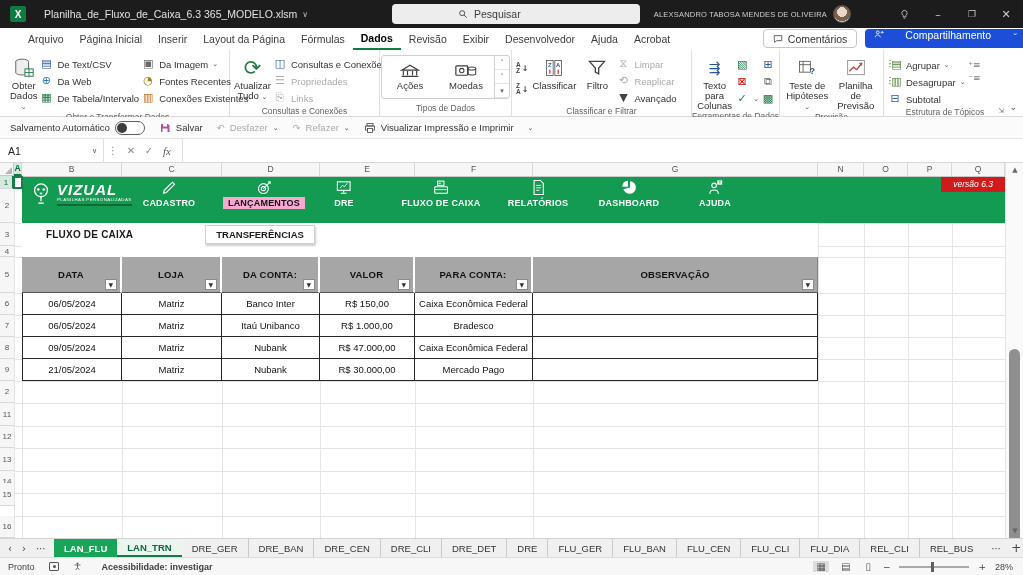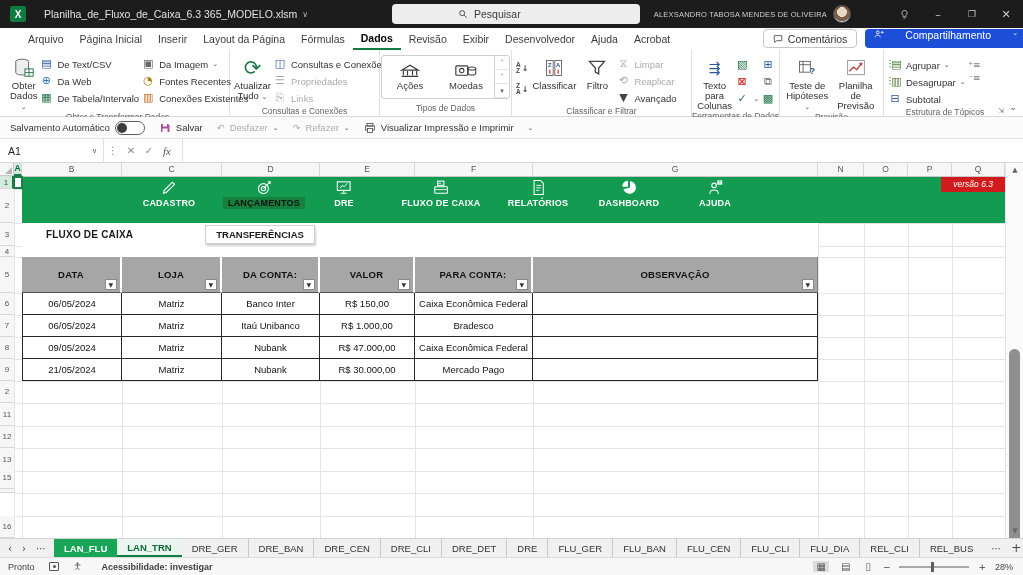--- a/index.html
+++ b/index.html
@@ -81,21 +81,21 @@
   .vthumb{position:absolute;left:3px;top:186px;width:11px;height:258px;background:#8f8f8f;border-radius:6px}
 
   
   .banner{position:absolute;left:22px;top:177px;width:983px;height:46px;background:#129b51;z-index:3}
   .blogo{position:absolute;left:8px;top:5px;display:flex;align-items:center;gap:5px;color:#fff}
   .bl-t{font-size:15px;font-weight:bold;font-style:italic;letter-spacing:1px;line-height:15px}
   .bl-s{font-size:4.3px;letter-spacing:.45px;border-bottom:2px solid #0c6b38;padding-bottom:2px;white-space:nowrap}
   .bitem{position:absolute;top:2px;height:42px;display:flex;flex-direction:column;align-items:center;justify-content:flex-start;transform:translateX(-50%);color:#fff;gap:1px}
   .bitem svg{display:block}
   .blabel{font-size:9px;font-weight:bold;letter-spacing:.2px;white-space:nowrap;padding:1px 5px}
-  .bitem.active .blabel{background:#15803d;color:#111}
+  .bitem.active .blabel{background:#f9a8d4;color:#111}
   .bver{position:absolute;right:0;top:0;background:#cf1b1b;color:#fff;font-size:8.5px;padding:2px 12px 3px;font-style:italic}
 
   
   .subtabs{position:absolute;left:22px;top:223px;width:796px;height:23px;z-index:3;display:flex;align-items:center}
   .subtab-plain{margin-left:24px;font-size:10px;font-weight:bold;color:#1a1a1a;letter-spacing:.2px}
   .subtab-active{margin-left:72px;font-size:9.5px;font-weight:bold;color:#1a1a1a;background:#fff;border:1px solid #cfcfcf;box-shadow:1px 2px 2px rgba(0,0,0,.2);padding:3px 10px}
 
   
   #transfer-table{position:absolute;left:22px;top:257px;display:grid;grid-template-columns:100px 100px 98px 95px 118px 285px;z-index:3}
   .th{height:36px;background:#a6a6a6;border-right:2px solid #fff;border-bottom:1px solid #555;position:relative;display:flex;align-items:center;justify-content:center;font-size:9.5px;font-weight:bold;color:#111;letter-spacing:.2px}
@@ -525,27 +525,40 @@
       <div class="rowhead" style="top: 257px; height: 36px; pointer-events: auto;">5</div>
       <div class="rowhead" style="top: 293px; height: 22px; pointer-events: auto;">6</div>
       <div class="rowhead" style="top: 315px; height: 22px; pointer-events: auto;">7</div>
       <div class="rowhead" style="top: 337px; height: 22px; pointer-events: auto;">8</div>
       <div class="rowhead" style="top: 359px; height: 22px; pointer-events: auto;">9</div>
       <div class="rowhead" style="top: 381px; height: 22px; pointer-events: auto;">2</div>
       <div class="rowhead" style="top: 403px; height: 23px; pointer-events: auto;">11</div>
       <div class="rowhead" style="top: 426px; height: 22px; pointer-events: auto;">12</div>
       <div class="rowhead" style="top: 448px; height: 23px; pointer-events: auto;">13</div>
       <div class="rowhead" style="top: 471px; height: 22px; pointer-events: auto;">14</div>
-      <div class="rowhead" style="top: 466px; height: 23px; pointer-events: auto;">15</div>
+      <div class="rowhead" style="top: 483px; height: 23px; pointer-events: auto;">15</div>
       <div class="rowhead" style="top: 516px; height: 22px; pointer-events: auto;">16</div>
     </div>
 
   <div class="whiteblock"></div>
 
   <div class="banner">
+    <div class="blogo">
+      <svg width="22" height="24" viewBox="0 0 24 26">
+          <circle cx="12" cy="9" r="7" fill="none" stroke="#fff" stroke-width="1.4"></circle>
+          <circle cx="9" cy="8" r="1.4" fill="#fff"></circle>
+          <circle cx="15" cy="8" r="1.4" fill="#fff"></circle>
+          <path d="M10.8 11.5L12 13l1.2-1.5" fill="none" stroke="#fff" stroke-width="1.2"></path>
+          <path d="M12 16v5M9 23h6" stroke="#fff" stroke-width="1.4"></path>
+        </svg>
+      <div>
+        <div class="bl-t">VIZUAL</div>
+        <div class="bl-s">PLANILHAS PERSONALIZADAS</div>
+      </div>
+    </div>
     <div class="bitem" style="left:147px">
       <svg width="17" height="17" viewBox="0 0 24 24">
           <path d="M4 20l1-4L16.5 4.5l3 3L8 19l-4 1z" fill="none" stroke="#fff" stroke-width="1.6"></path>
         </svg>
       <span class="blabel">CADASTRO</span>
     </div>
     <div class="bitem active" style="left:242px">
       <svg width="17" height="17" viewBox="0 0 24 24">
           <circle cx="10.5" cy="13.5" r="7" fill="none" stroke="#fff" stroke-width="1.5"></circle>
           <circle cx="10.5" cy="13.5" r="3" fill="none" stroke="#fff" stroke-width="1.5"></circle>

